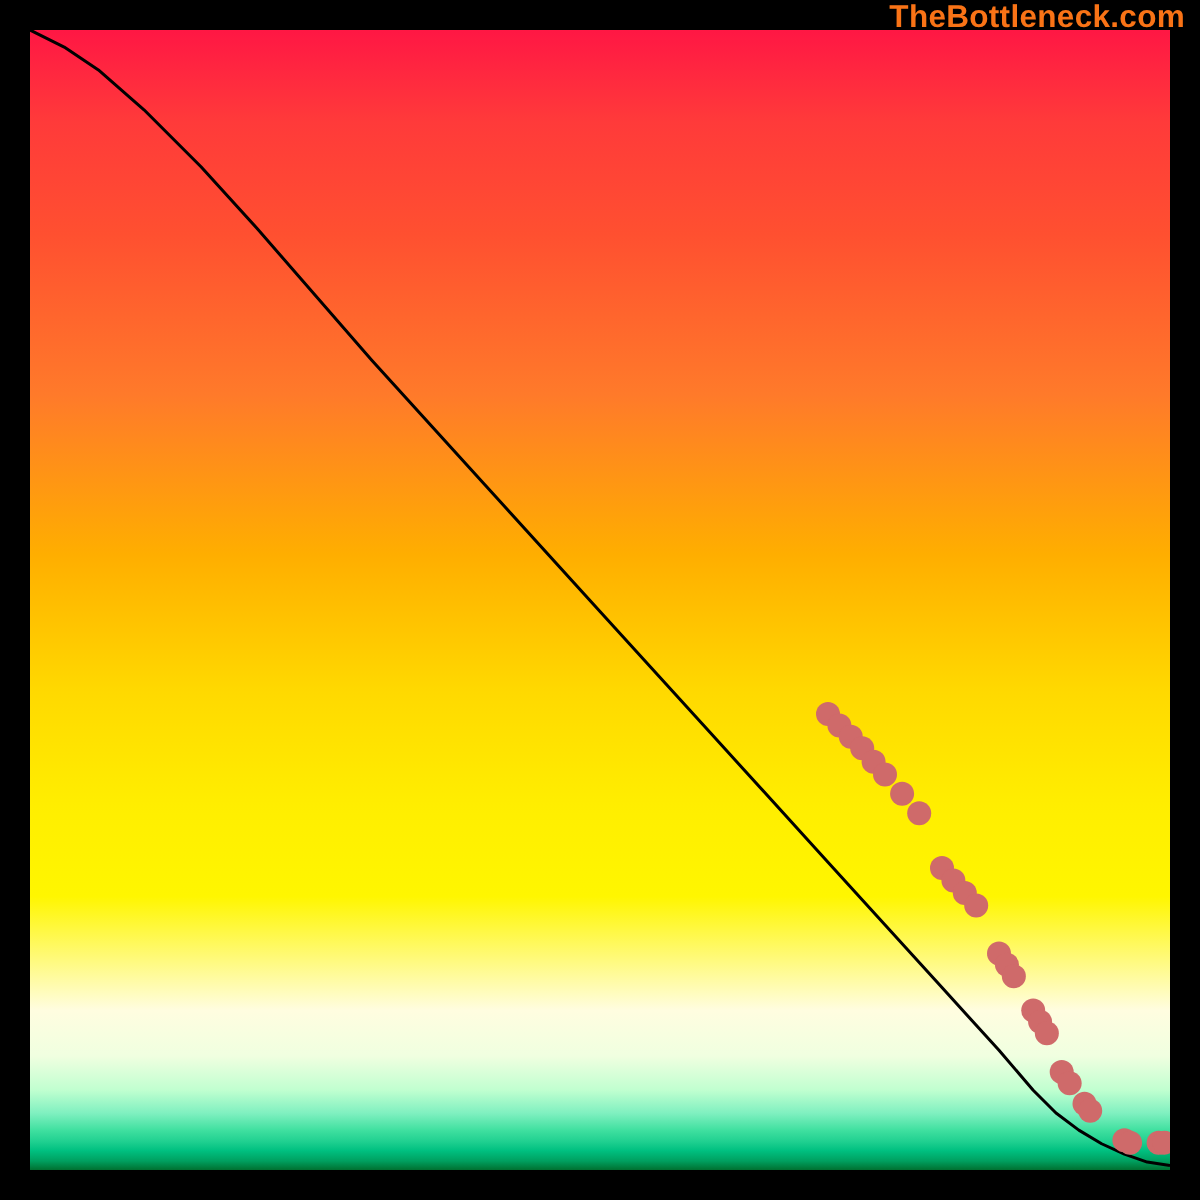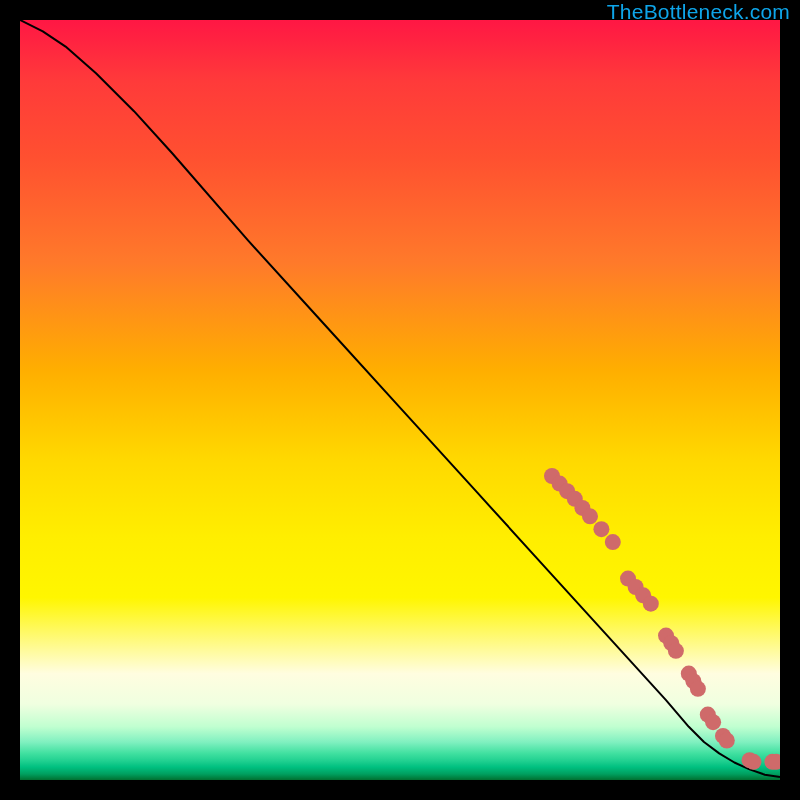--- a/index.html
+++ b/index.html
@@ -49,23 +49,23 @@
     position: absolute;
     left: 0;
     top: 0;
     width: 760px;
     height: 760px;
   }
   .watermark {
     position: absolute;
     top: 0px;
     right: 10px;
-    color: #0ea5e9;
+    color: #f97316;
     font-size: 21px;
-    font-weight: 400;
+    font-weight: 700;
     letter-spacing: 0.2px;
     user-select: none;
   }
 </style>
 </head>
 <body>
 
 <div class="stage">
   <div class="plot">
     <svg viewBox="0 0 760 760" preserveAspectRatio="none">

